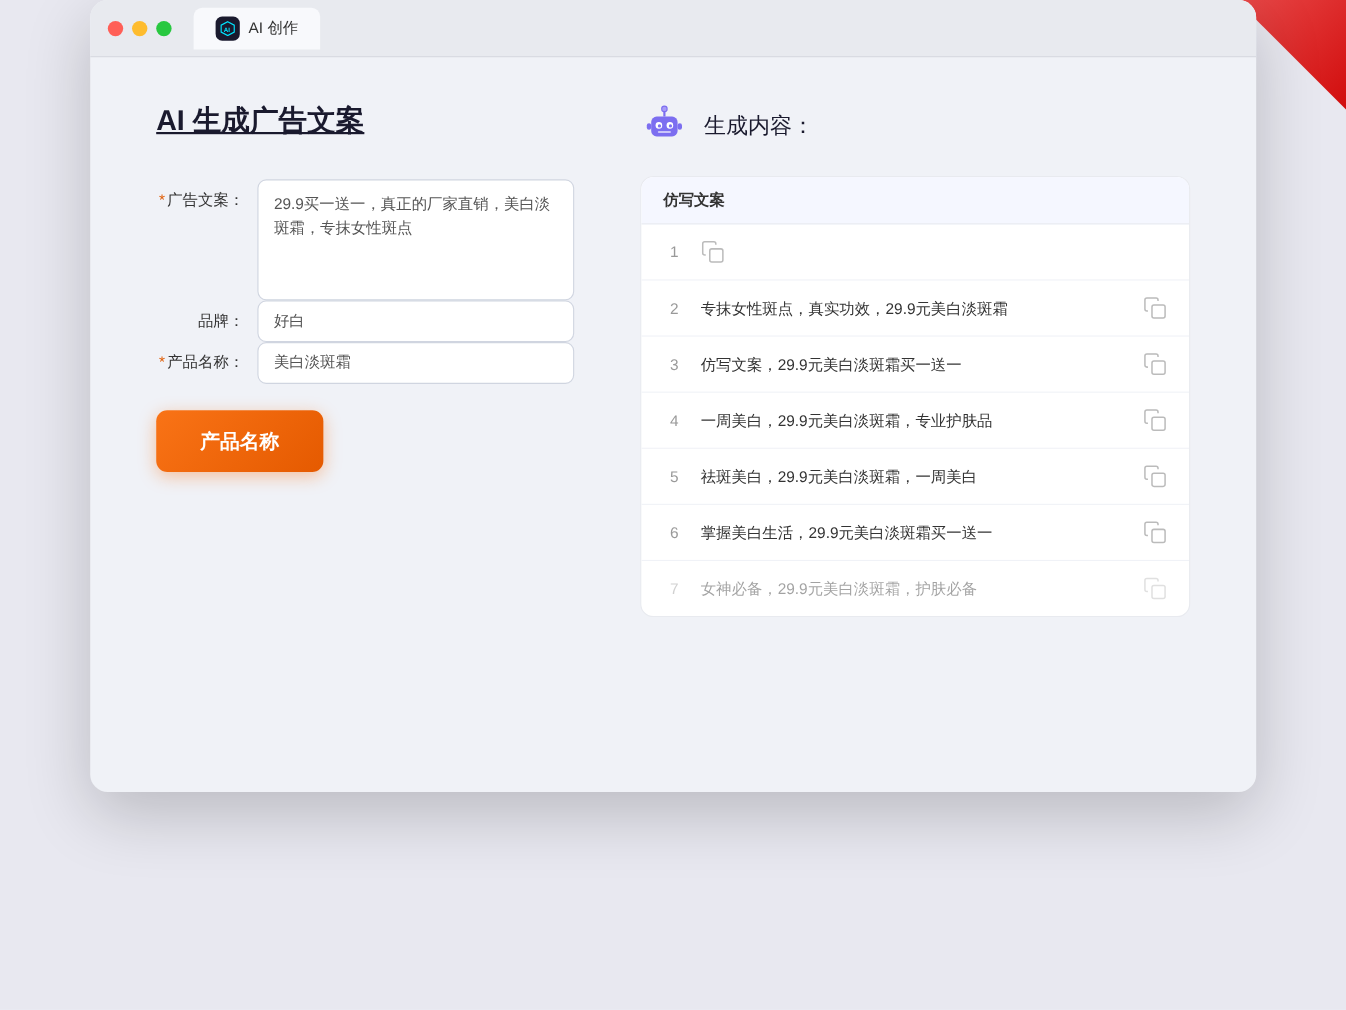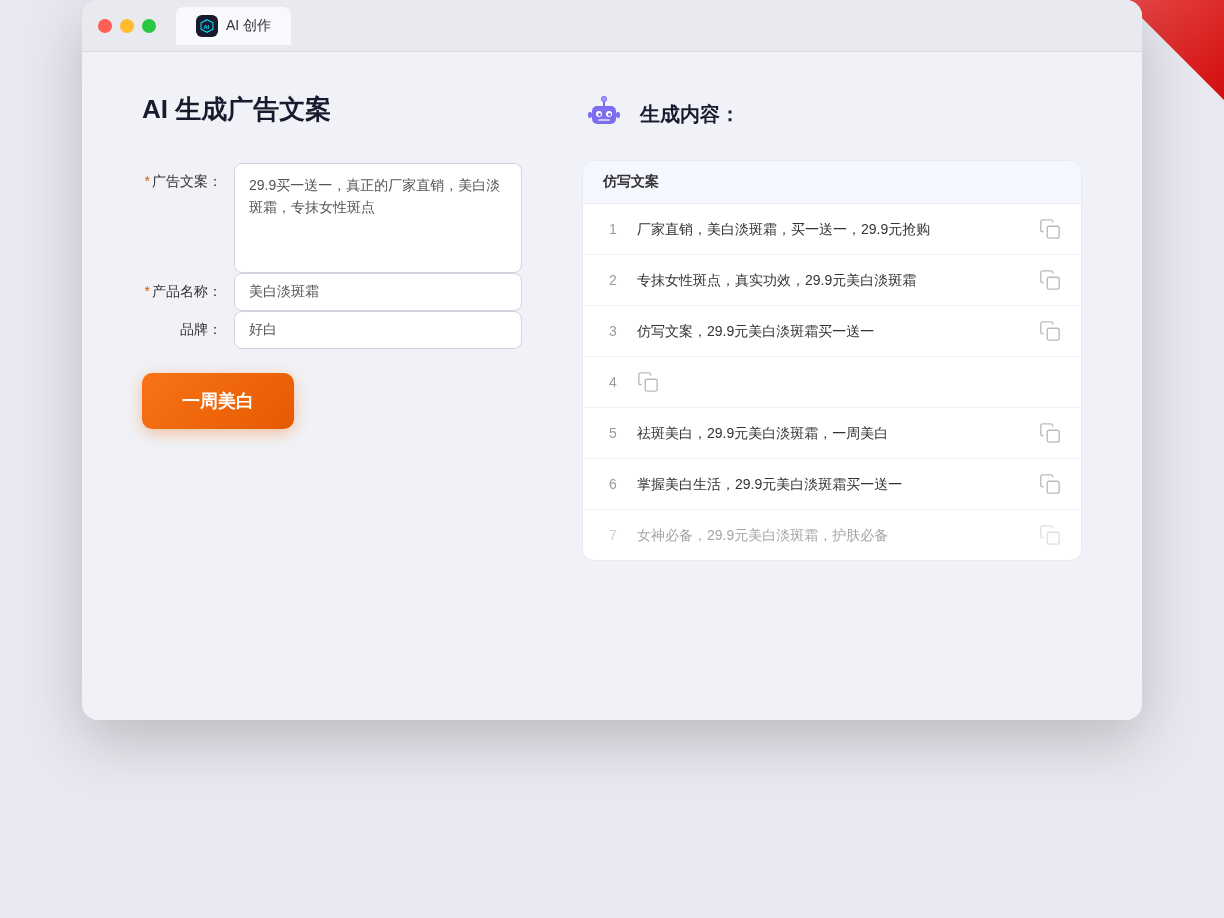--- a/index.html
+++ b/index.html
@@ -120,20 +120,21 @@
     .left-panel {
       width: 380px;
       flex-shrink: 0;
     }
 
     .page-title {
       font-size: 26px;
       font-weight: 700;
       color: #1a1a2e;
       margin-bottom: 36px;
+      text-decoration: underline;
     }
 
     .form-group {
       display: flex;
       align-items: flex-start;
       gap: 12px;
     }
 
     .form-label {
       font-size: 14px;
@@ -189,21 +190,21 @@
 
     .result-header {
       display: flex;
       align-items: center;
       gap: 14px;
       margin-bottom: 24px;
     }
 
     .result-title {
       font-size: 20px;
-      font-weight: 700;
+      font-weight: 400;
       color: #1a1a2e;
     }
 
     .result-table {
       background: #fff;
       border-radius: 12px;
       overflow: hidden;
       border: 1px solid #e8eaef;
     }
 
@@ -294,33 +295,33 @@
         
         <div class="form-group">
           <label class="form-label">
             <span class="required-star">*</span>广告文案：
           </label>
           <textarea class="form-input form-textarea" style="">29.9买一送一，真正的厂家直销，美白淡斑霜，专抹女性斑点</textarea>
         </div>
 
         
         <div class="form-group">
+          <label class="form-label">品牌：</label>
+          <input type="text" class="form-input" value="好白" style="">
+        </div>
+
+        
+        <div class="form-group">
           <label class="form-label">
             <span class="required-star">*</span>产品名称：
           </label>
           <input type="text" class="form-input" value="美白淡斑霜" style="">
         </div>
 
-        
-        <div class="form-group">
-          <label class="form-label">品牌：</label>
-          <input type="text" class="form-input" value="好白" style="">
-        </div>
-
-        <button class="generate-btn">一周美白</button>
+        <button class="generate-btn">产品名称</button>
       </div>
 
       <div class="right-panel">
         <div class="result-header">
 
           <svg class="robot-svg" viewBox="0 0 44 44" fill="none" xmlns="http://www.w3.org/2000/svg">
 
             <rect x="10" y="14" width="24" height="18" rx="5" fill="#7c6ef0"></rect>
 
             <circle cx="17" cy="22" r="3" fill="white"></circle>
@@ -338,21 +339,20 @@
             <rect x="34" y="20" width="4" height="6" rx="2" fill="#7c6ef0"></rect>
           </svg>
           <h2 class="result-title">生成内容：</h2>
         </div>
 
         <div class="result-table">
           <div class="table-header">仿写文案</div>
 
           <div class="table-row">
             <span class="row-number">1</span>
-            <span class="row-text">厂家直销，美白淡斑霜，买一送一，29.9元抢购</span>
             <svg class="copy-icon" viewBox="0 0 24 24" fill="none" stroke="currentColor" stroke-width="1.5">
                 <rect x="9" y="9" width="13" height="13" rx="2"></rect>
                 <path d="M5 15H4a2 2 0 01-2-2V4a2 2 0 012-2h9a2 2 0 012 2v1"></path>
               </svg>
           </div>
 
           <div class="table-row">
             <span class="row-number">2</span>
             <span class="row-text">专抹女性斑点，真实功效，29.9元美白淡斑霜</span>
             <svg class="copy-icon" viewBox="0 0 24 24" fill="none" stroke="currentColor" stroke-width="1.5">
@@ -365,20 +365,21 @@
             <span class="row-number">3</span>
             <span class="row-text">仿写文案，29.9元美白淡斑霜买一送一</span>
             <svg class="copy-icon" viewBox="0 0 24 24" fill="none" stroke="currentColor" stroke-width="1.5">
                 <rect x="9" y="9" width="13" height="13" rx="2"></rect>
                 <path d="M5 15H4a2 2 0 01-2-2V4a2 2 0 012-2h9a2 2 0 012 2v1"></path>
               </svg>
           </div>
 
           <div class="table-row">
             <span class="row-number">4</span>
+            <span class="row-text">一周美白，29.9元美白淡斑霜，专业护肤品</span>
             <svg class="copy-icon" viewBox="0 0 24 24" fill="none" stroke="currentColor" stroke-width="1.5">
                 <rect x="9" y="9" width="13" height="13" rx="2"></rect>
                 <path d="M5 15H4a2 2 0 01-2-2V4a2 2 0 012-2h9a2 2 0 012 2v1"></path>
               </svg>
           </div>
 
           <div class="table-row">
             <span class="row-number">5</span>
             <span class="row-text">祛斑美白，29.9元美白淡斑霜，一周美白</span>
             <svg class="copy-icon" viewBox="0 0 24 24" fill="none" stroke="currentColor" stroke-width="1.5">

